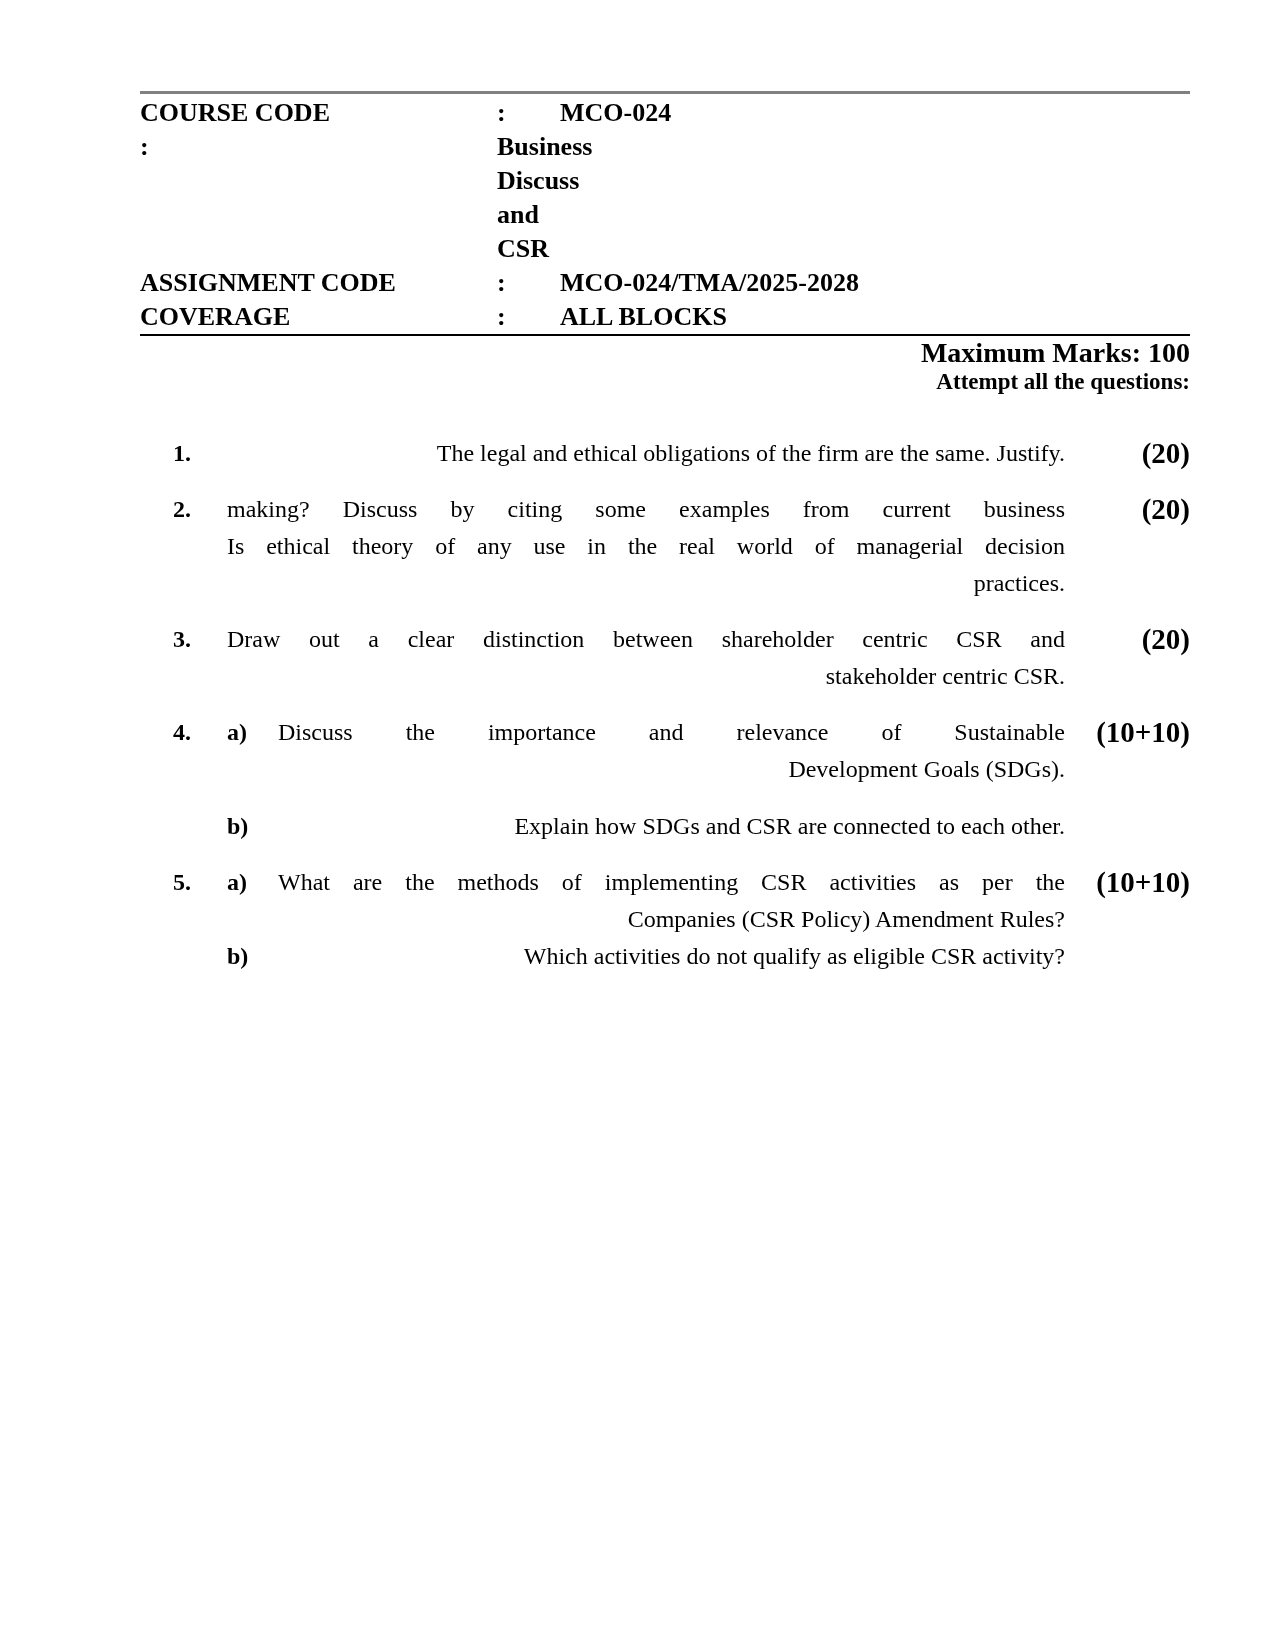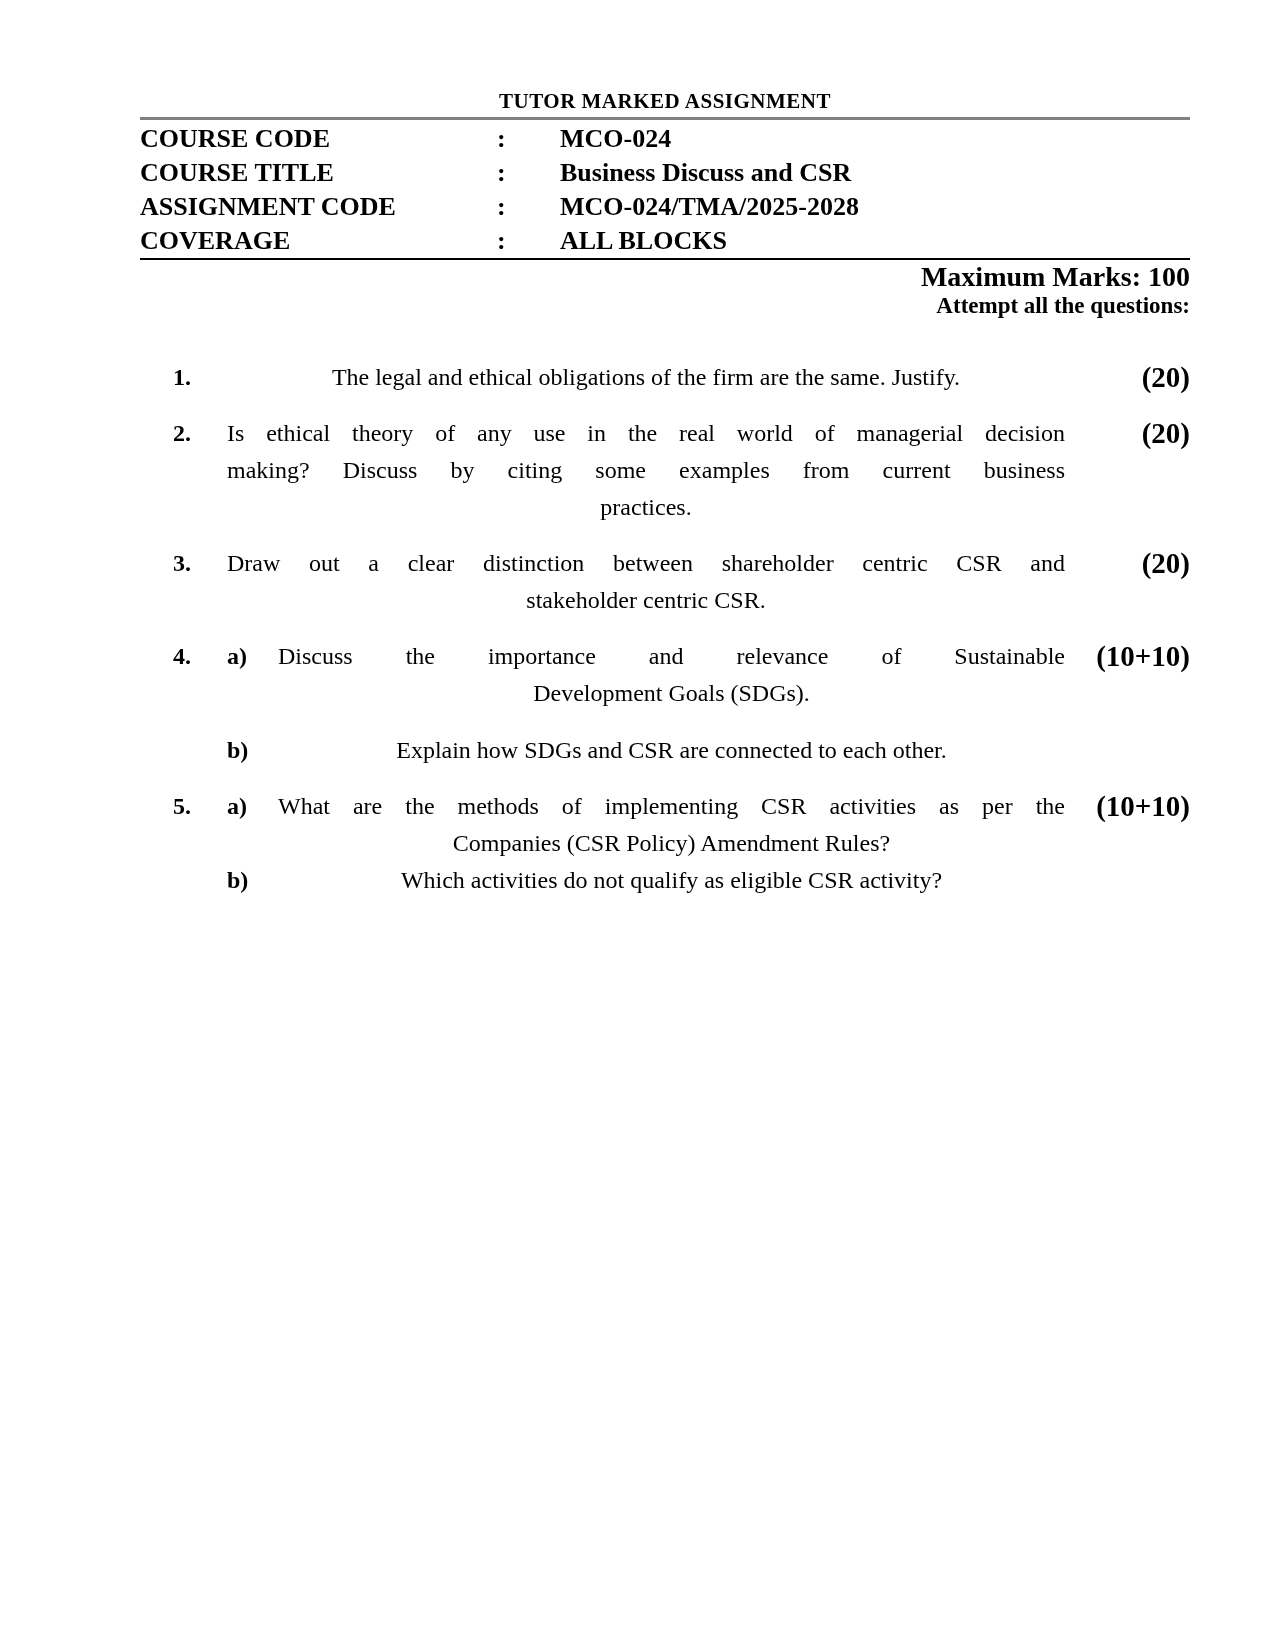--- a/index.html
+++ b/index.html
@@ -75,39 +75,37 @@
   .part {
     display: grid;
     grid-template-columns: 51px 1fr;
   }
   .part-gap { margin-top: 20px; }
   .part-letter { font-weight: bold; }
   .jline {
     text-align: justify;
     text-align-last: justify;
   }
-  .lline { text-align: center; }
+  .lline { text-align: right; }
 </style>
 </head>
 <body style="background: rgb(255, 255, 255); color: rgb(0, 0, 0);">
 
 <div class="page">
 
-  <div class="doc-title">TUTOR MARKED ASSIGNMENT</div>
 
   <div class="rule rule-gray" style="background: rgb(128, 128, 128);"></div>
 
   <div class="info-table">
     <div class="info-row">
       <span>COURSE CODE</span>
       <span>:</span>
       <span>MCO-024</span>
     </div>
     <div class="info-row">
-      <span>COURSE TITLE</span>
       <span>:</span>
       <span>Business Discuss and CSR</span>
     </div>
     <div class="info-row">
       <span>ASSIGNMENT CODE</span>
       <span>:</span>
       <span>MCO-024/TMA/2025-2028</span>
     </div>
     <div class="info-row">
       <span>COVERAGE</span>
@@ -128,22 +126,22 @@
       <span class="q-num">1.</span>
       <div class="q-body">
         <div class="lline">The legal and ethical obligations of the firm are the same. Justify.</div>
       </div>
       <span class="q-marks">(20)</span>
     </div>
 
     <div class="q-row">
       <span class="q-num">2.</span>
       <div class="q-body">
+        <div class="jline">making? Discuss by citing some examples from current business</div>
         <div class="jline">Is ethical theory of any use in the real world of managerial decision</div>
-        <div class="jline">making? Discuss by citing some examples from current business</div>
         <div class="lline">practices.</div>
       </div>
       <span class="q-marks">(20)</span>
     </div>
 
     <div class="q-row">
       <span class="q-num">3.</span>
       <div class="q-body">
         <div class="jline">Draw out a clear distinction between shareholder centric CSR and</div>
         <div class="lline">stakeholder centric CSR.</div>

